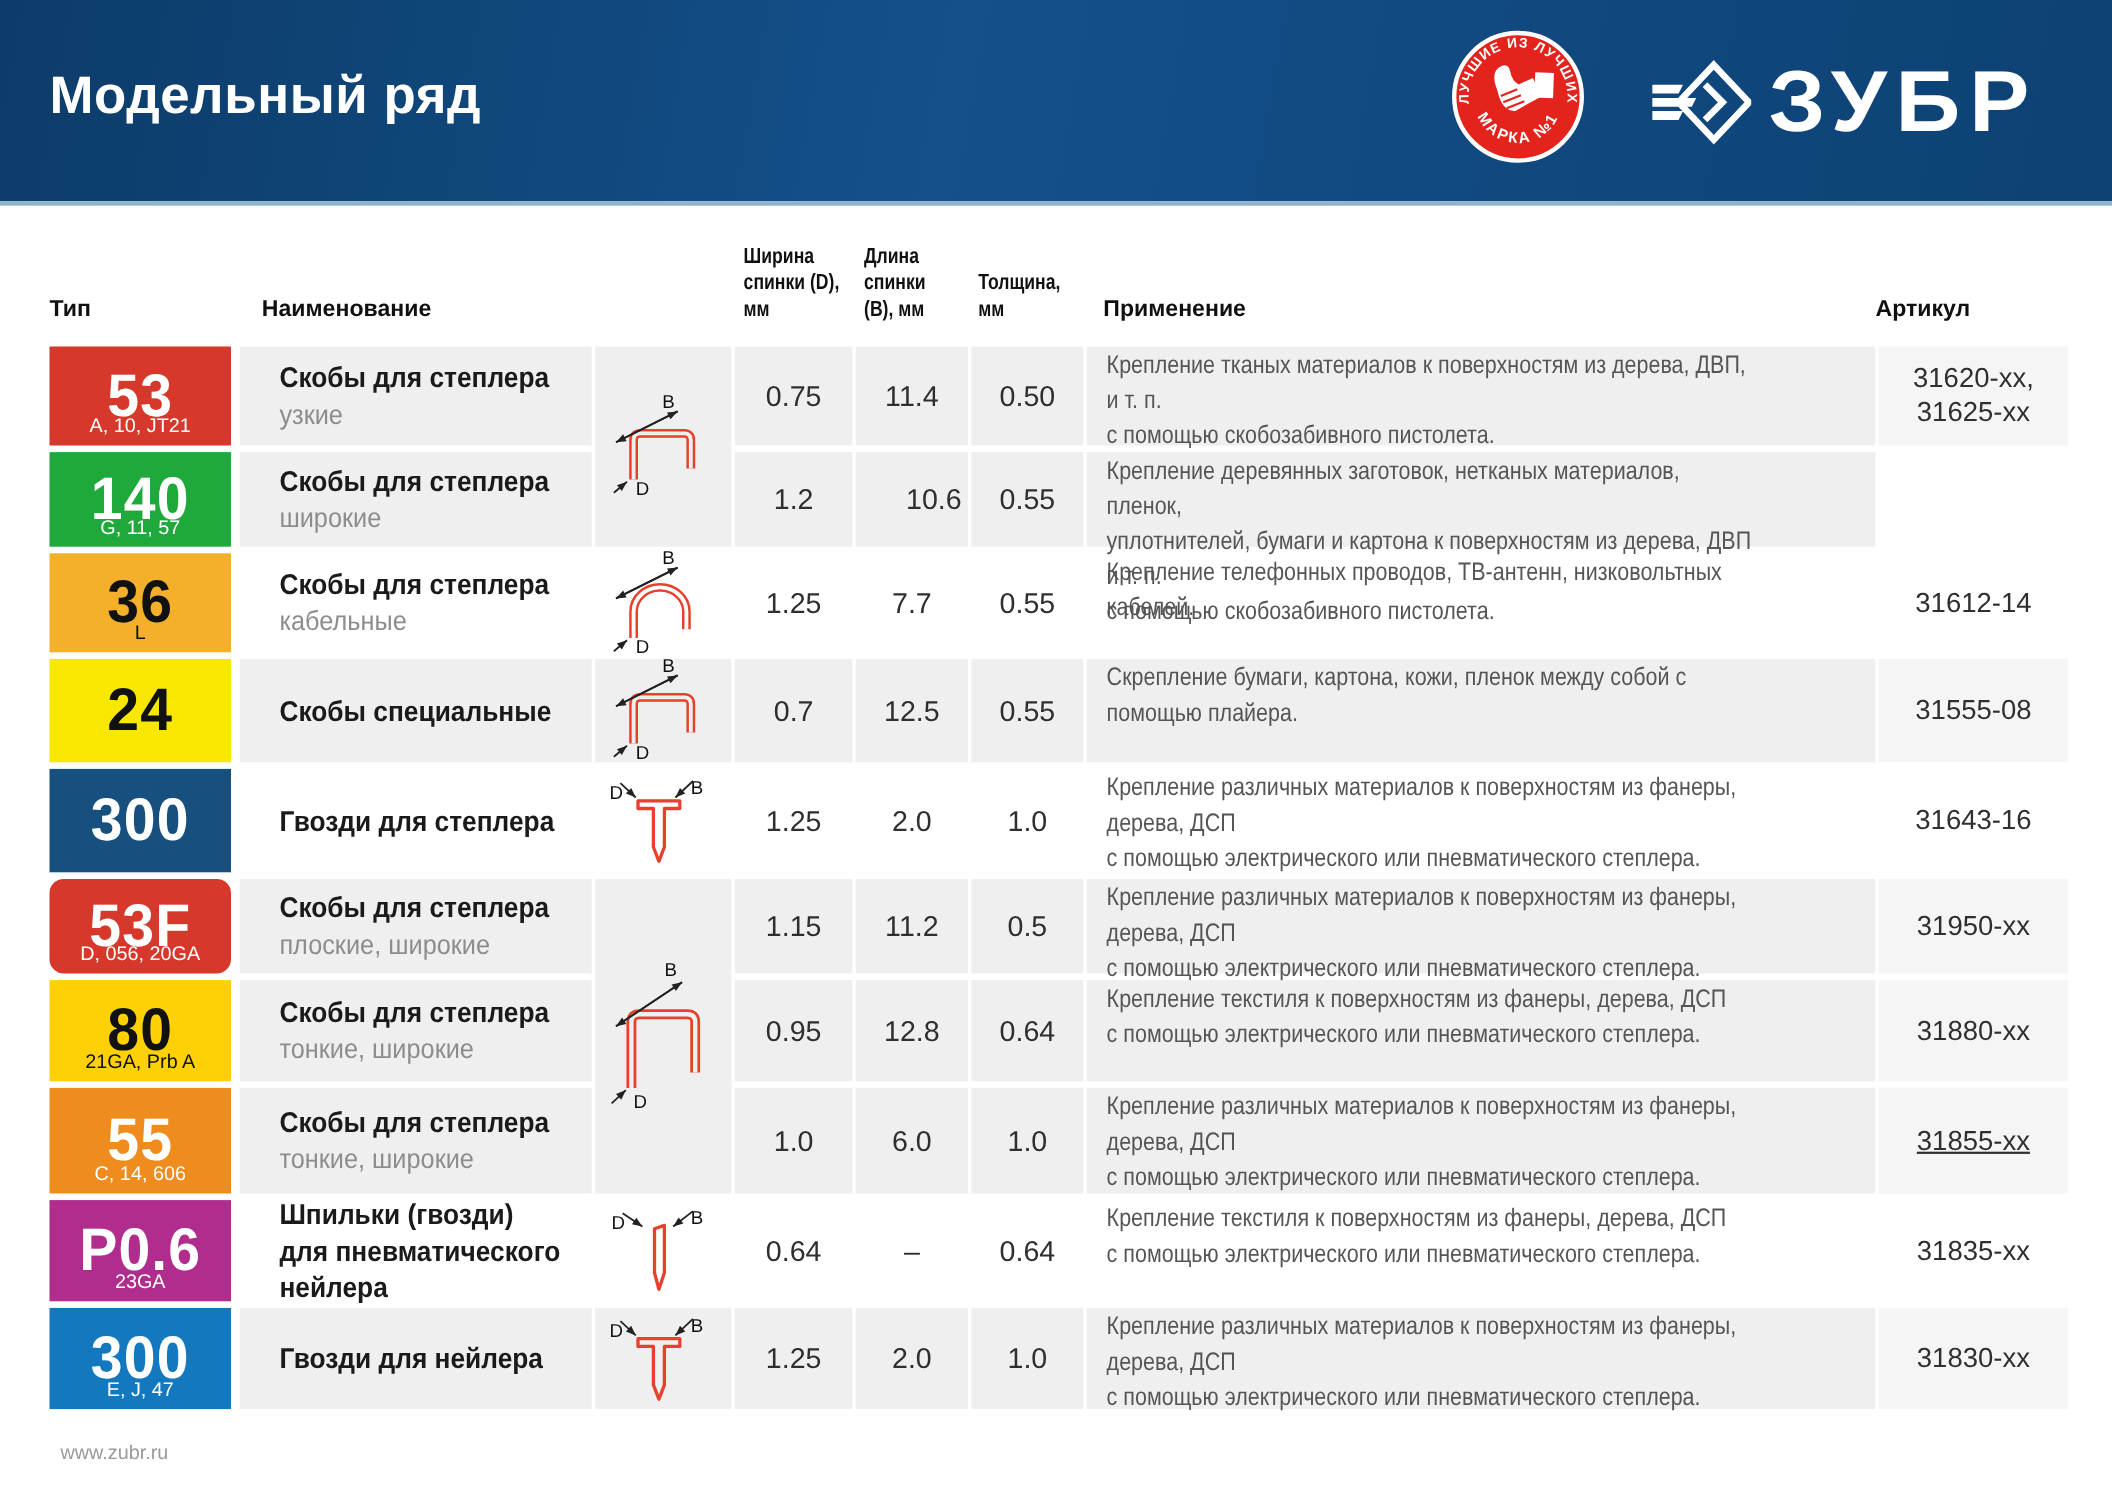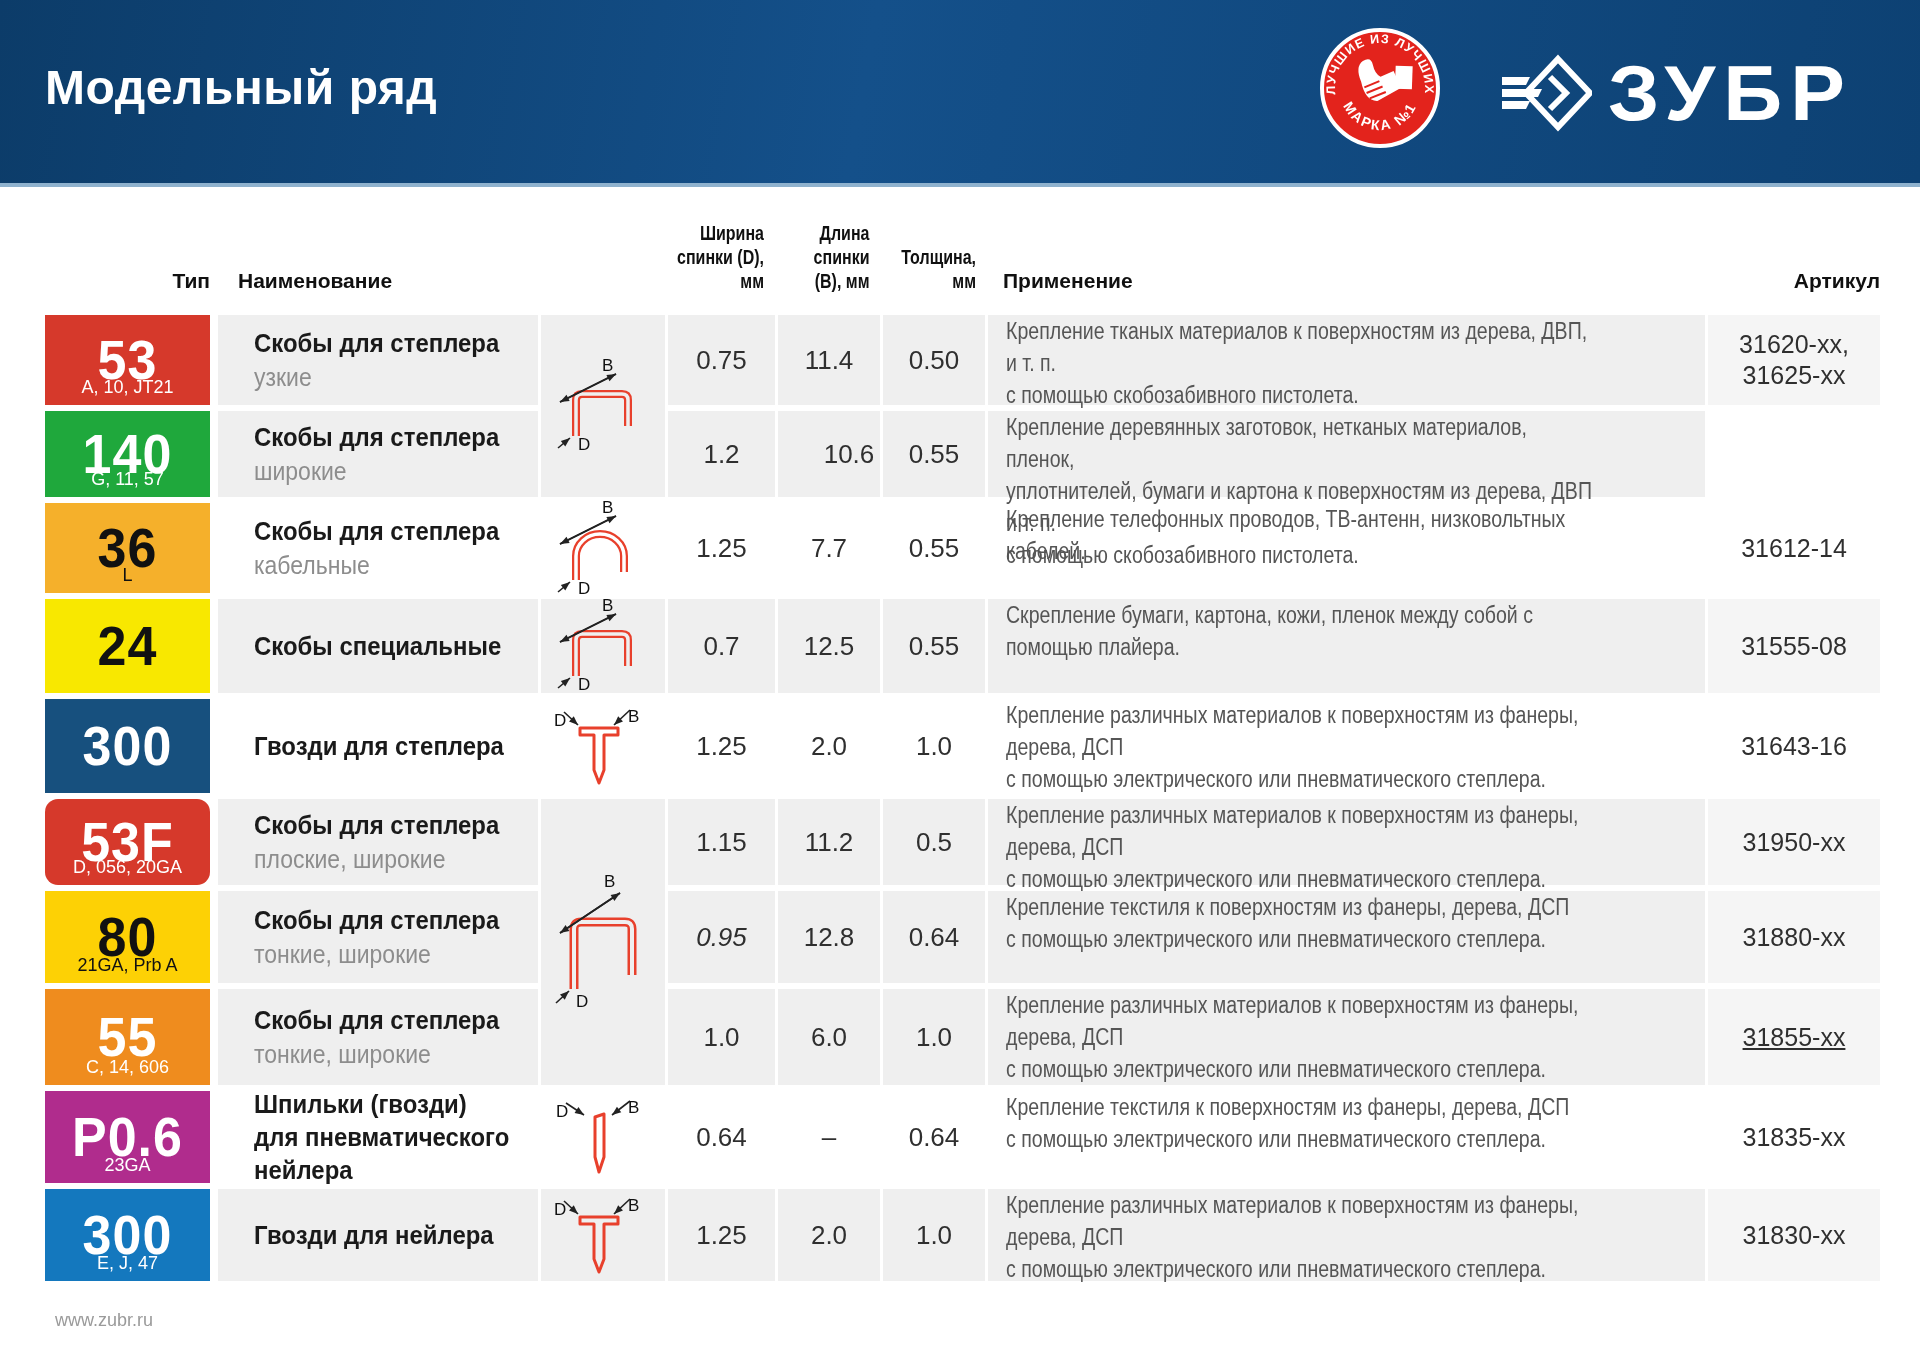--- a/index.html
+++ b/index.html
@@ -24,21 +24,21 @@
     line-height:1; margin-left:16px; transform:scaleY(.96);
   }
   
   .table-wrap { margin:34px 0 0 45px; width:1835px; }
   .thead, .grid {
     display:grid;
     grid-template-columns:165px 8px 320px 127px 110px 105px 105px 720px 175px;
   }
   .thead { align-items:end; margin-bottom:22px; }
   .th { font-size:21px; font-weight:700; color:#101010; line-height:24px;
-        text-align:right; white-space:pre-line; }
+        text-align:left; white-space:pre-line; }
   .th.left { text-align:left; }
   .th .sq { display:inline-block; transform:scaleX(.8); font-size:20px; }
   .th.pad20 { padding-left:20px; }
   .th.pad18 { padding-left:18px; }
   .grid { row-gap:6px; }
   .cell { position:relative; }
   .vl { border-left:3px solid #ffffff; }
   .c-gray { background:#efefef; }
   .c-artgray { background:#f5f5f5; }
   .type-box { display:flex; align-items:center; justify-content:center; position:relative; }
@@ -280,21 +280,21 @@
       </div>
       <div class="cell art-cell vl c-artgray" style="grid-area: 6 / 9;">31950-xx</div>
       <div class="cell type-box" style="grid-area: 7 / 1; background: rgb(253, 209, 5); color: rgb(17, 17, 17);">
         <div class="type-num">80</div>
         <div class="type-sub">21GA, Prb A</div>
       </div>
       <div class="cell name-cell c-gray" style="grid-area: 7 / 3;">
         <div class="nm">Скобы для степлера</div>
         <div class="nm-sub">тонкие, широкие</div>
       </div>
-      <div class="cell num-cell vl c-gray" style="grid-area: 7 / 5; font-style: italic;">0.95</div>
+      <div class="cell num-cell vl c-gray" style="grid-area: 7 / 5;">0.95</div>
       <div class="cell num-cell vl c-gray" style="grid-area: 7 / 6;">12.8</div>
       <div class="cell num-cell vl c-gray" style="grid-area: 7 / 7;">0.64</div>
       <div class="cell app-cell vl c-gray" style="grid-area: 7 / 8;">
         <div class="app-text">Крепление текстиля к поверхностям из фанеры, дерева, ДСП
 с помощью электрического или пневматического степлера.</div>
       </div>
       <div class="cell art-cell vl c-artgray" style="grid-area: 7 / 9;">31880-xx</div>
       <div class="cell type-box" style="grid-area: 8 / 1; background: rgb(239, 140, 30); color: rgb(255, 255, 255);">
         <div class="type-num">55</div>
         <div class="type-sub">C, 14, 606</div>

